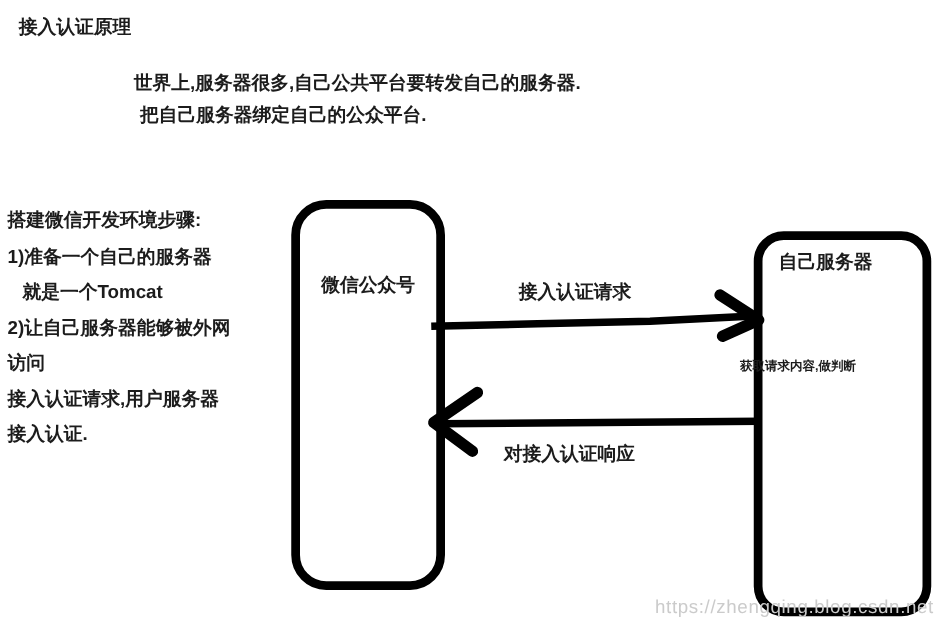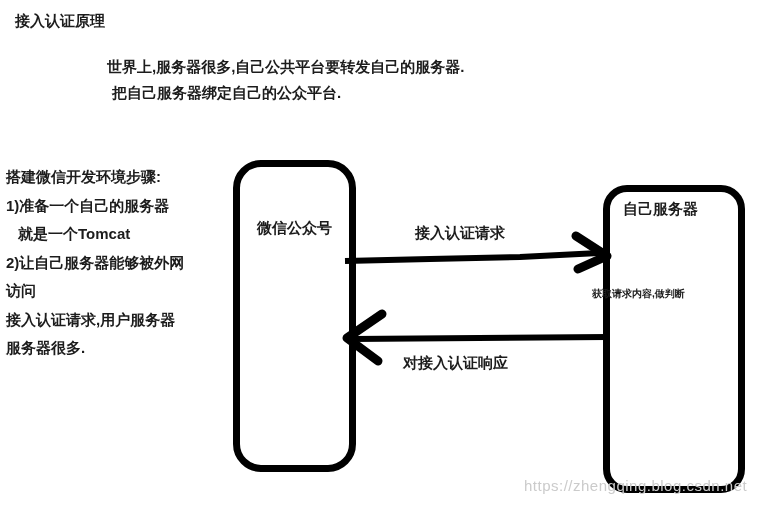--- a/index.html
+++ b/index.html
@@ -72,21 +72,21 @@
     <div class="l2">把自己服务器绑定自己的公众平台.</div>
   </div>
 
   <div class="abs t15 steps">
     <div>搭建微信开发环境步骤:</div>
     <div>1)准备一个自己的服务器</div>
     <div class="indent1">就是一个Tomcat</div>
     <div>2)让自己服务器能够被外网</div>
     <div>访问</div>
     <div>接入认证请求,用户服务器</div>
-    <div>服务器很多.</div>
+    <div>接入认证.</div>
   </div>
 
   <div class="node node-left"></div>
   <div class="node node-right"></div>
 
   <div class="abs t15 node-left-label">微信公众号</div>
   <div class="abs t15 node-right-label">自己服务器</div>
   <div class="abs right-note">获取请求内容,做判断</div>
 
   <svg class="arrows" viewBox="0 0 761 507" xmlns="http://www.w3.org/2000/svg">

